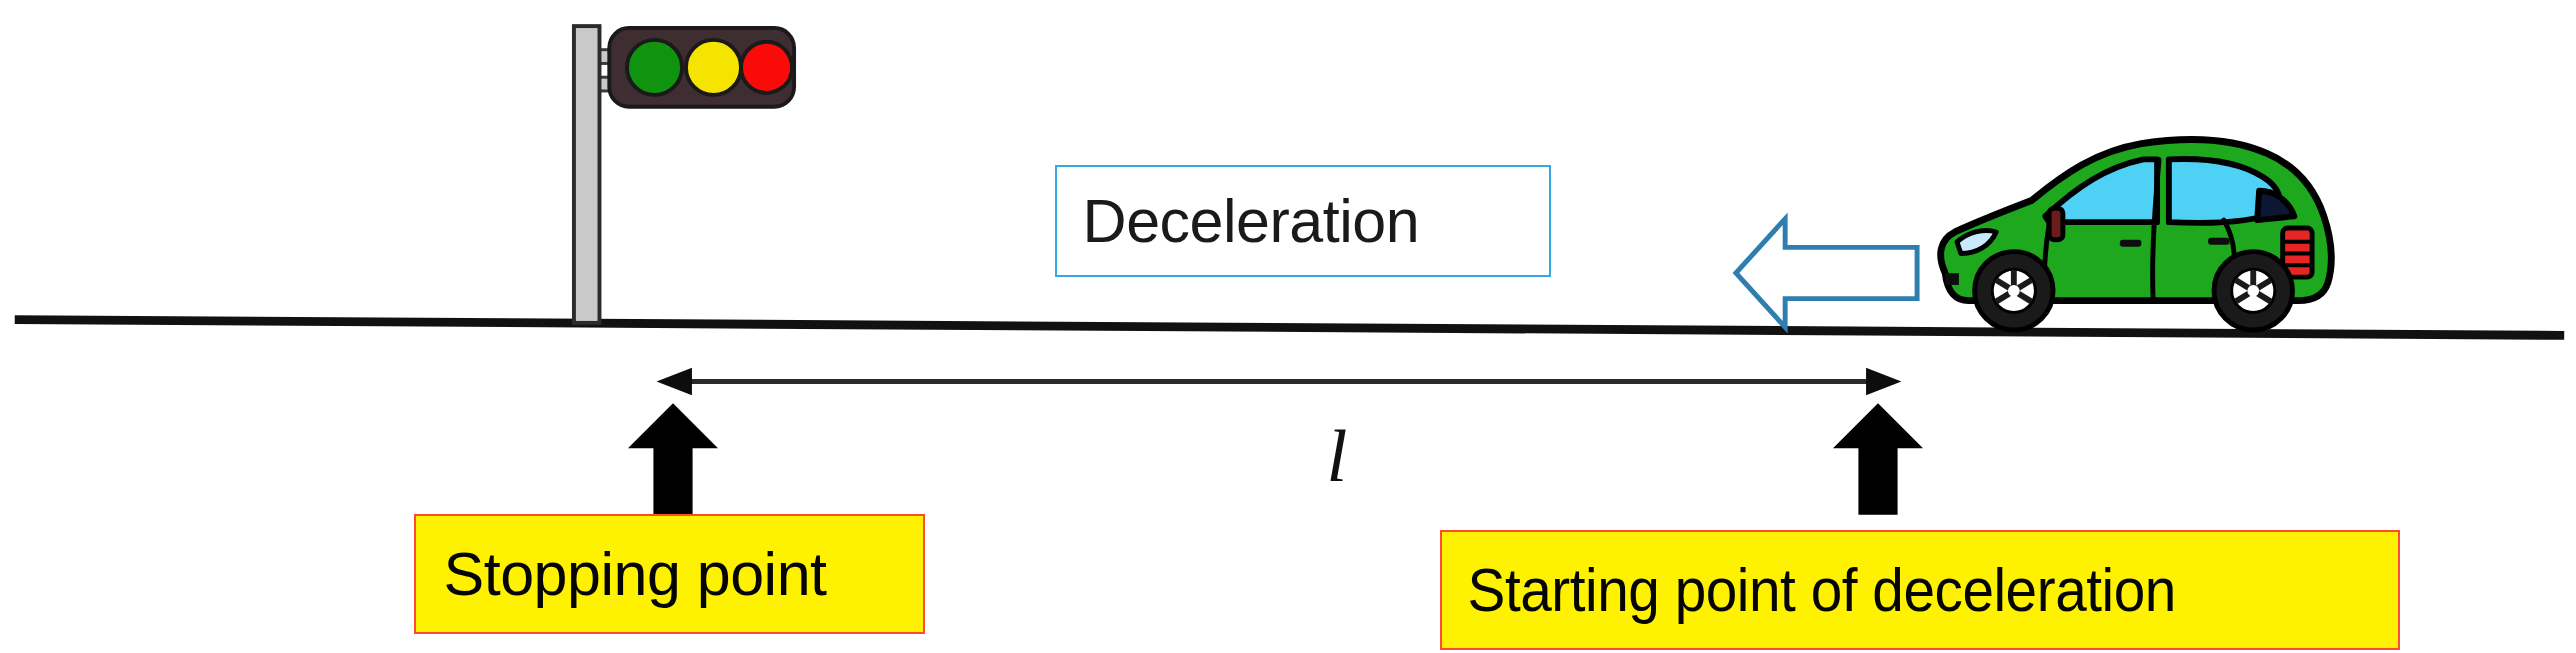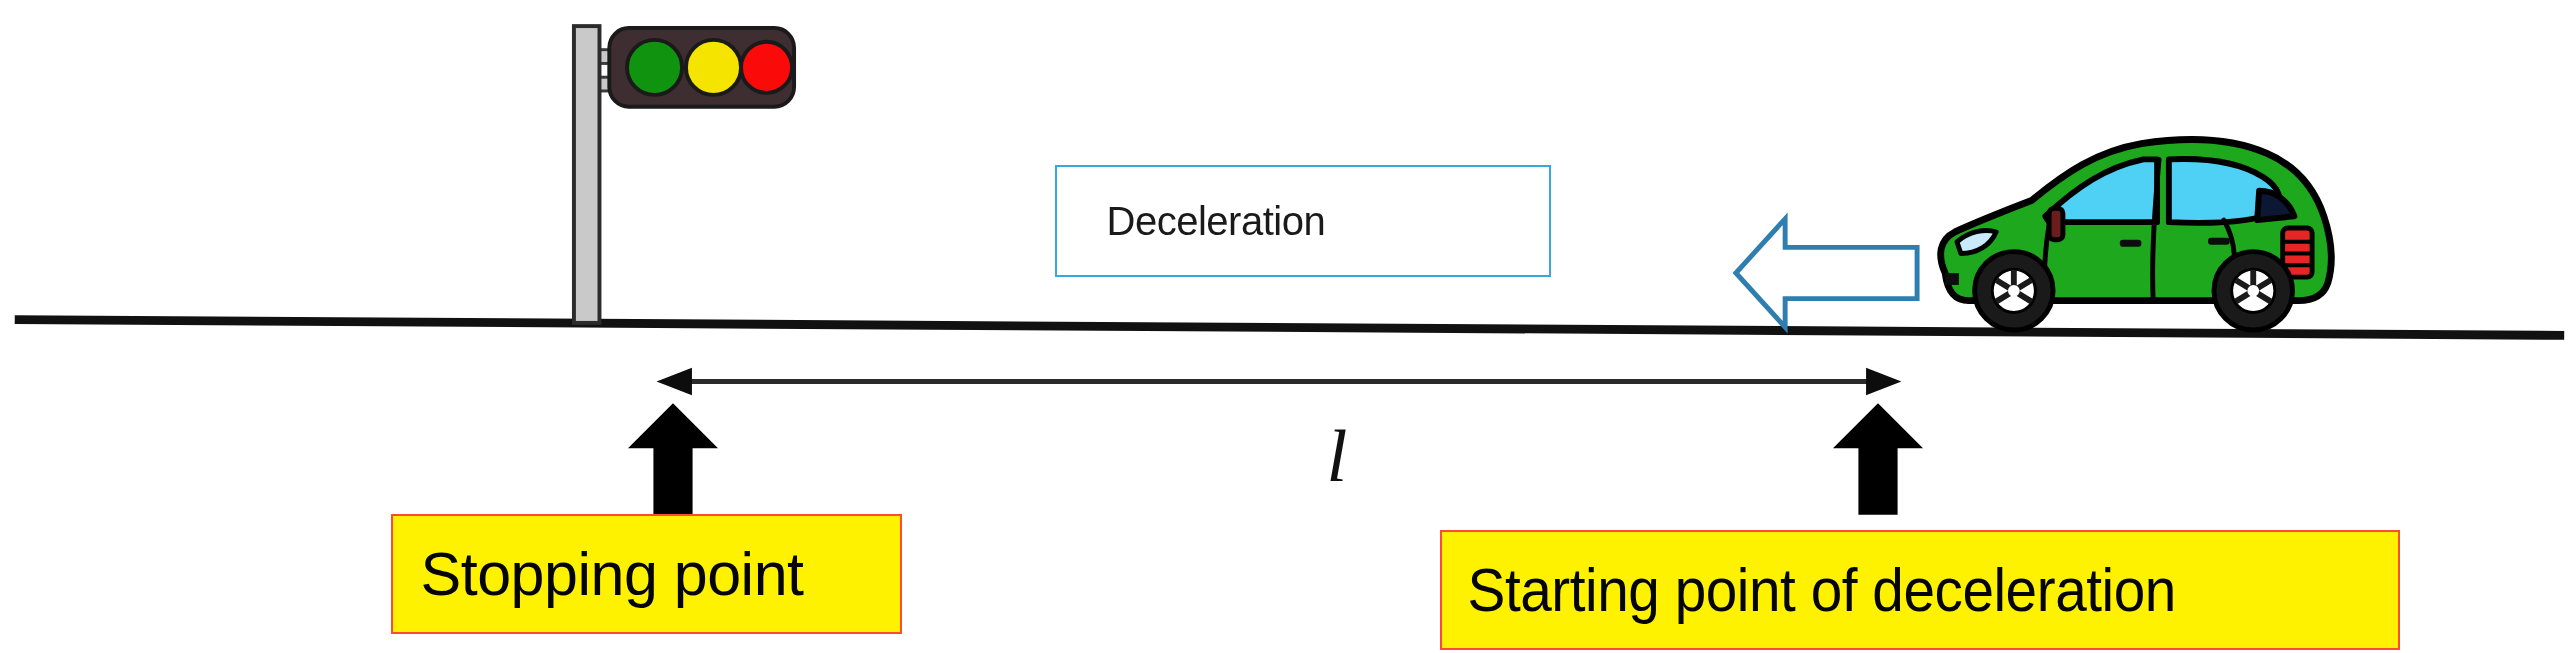--- a/index.html
+++ b/index.html
@@ -20,23 +20,23 @@
 
   
   #deceleration-box{
     left:1055px;top:165px;width:496px;height:112px;
     background:#ffffff;
     border:2.9px solid #35A8E0;
     box-sizing:border-box;
     display:flex;align-items:center;justify-content:flex-start;
   }
   #deceleration-box .txt{
-    font-size:40px;color:#1a1a1a;font-weight:400;
+    font-size:61px;color:#1a1a1a;font-weight:400;
     padding-left:25.6px;letter-spacing:-0.5px;
-    white-space:nowrap;line-height:1;margin-left:24px;
+    white-space:nowrap;line-height:1;
   }
 
   
   #motion-arrow{left:1730px;top:208px;width:193px;height:130px;}
 
   
   #car{left:1929px;top:126px;width:413px;height:208px;}
 
   
   #dimension{left:629px;top:354px;width:1298px;height:59px;}
@@ -60,21 +60,21 @@
     background:#FFF200;
     border:2.9px solid #FF4B33;
     box-sizing:border-box;
     display:flex;align-items:center;justify-content:flex-start;
     height:120px;
   }
   .yellow-box .txt{
     font-size:61px;color:#050505;font-weight:400;
     white-space:nowrap;line-height:1;
   }
-  #stopping-point-box{left:391px;top:514px;width:511px;}
+  #stopping-point-box{left:414px;top:514px;width:511px;}
   #stopping-point-box .txt{padding-left:27.5px;letter-spacing:-0.5px;}
   #starting-point-box{left:1440px;top:530px;width:960px;}
   #starting-point-box .txt{
     padding-left:27.5px;letter-spacing:-0.5px;
     transform:scaleX(0.93);transform-origin:left center;
   }
 </style>
 </head>
 <body>
 

